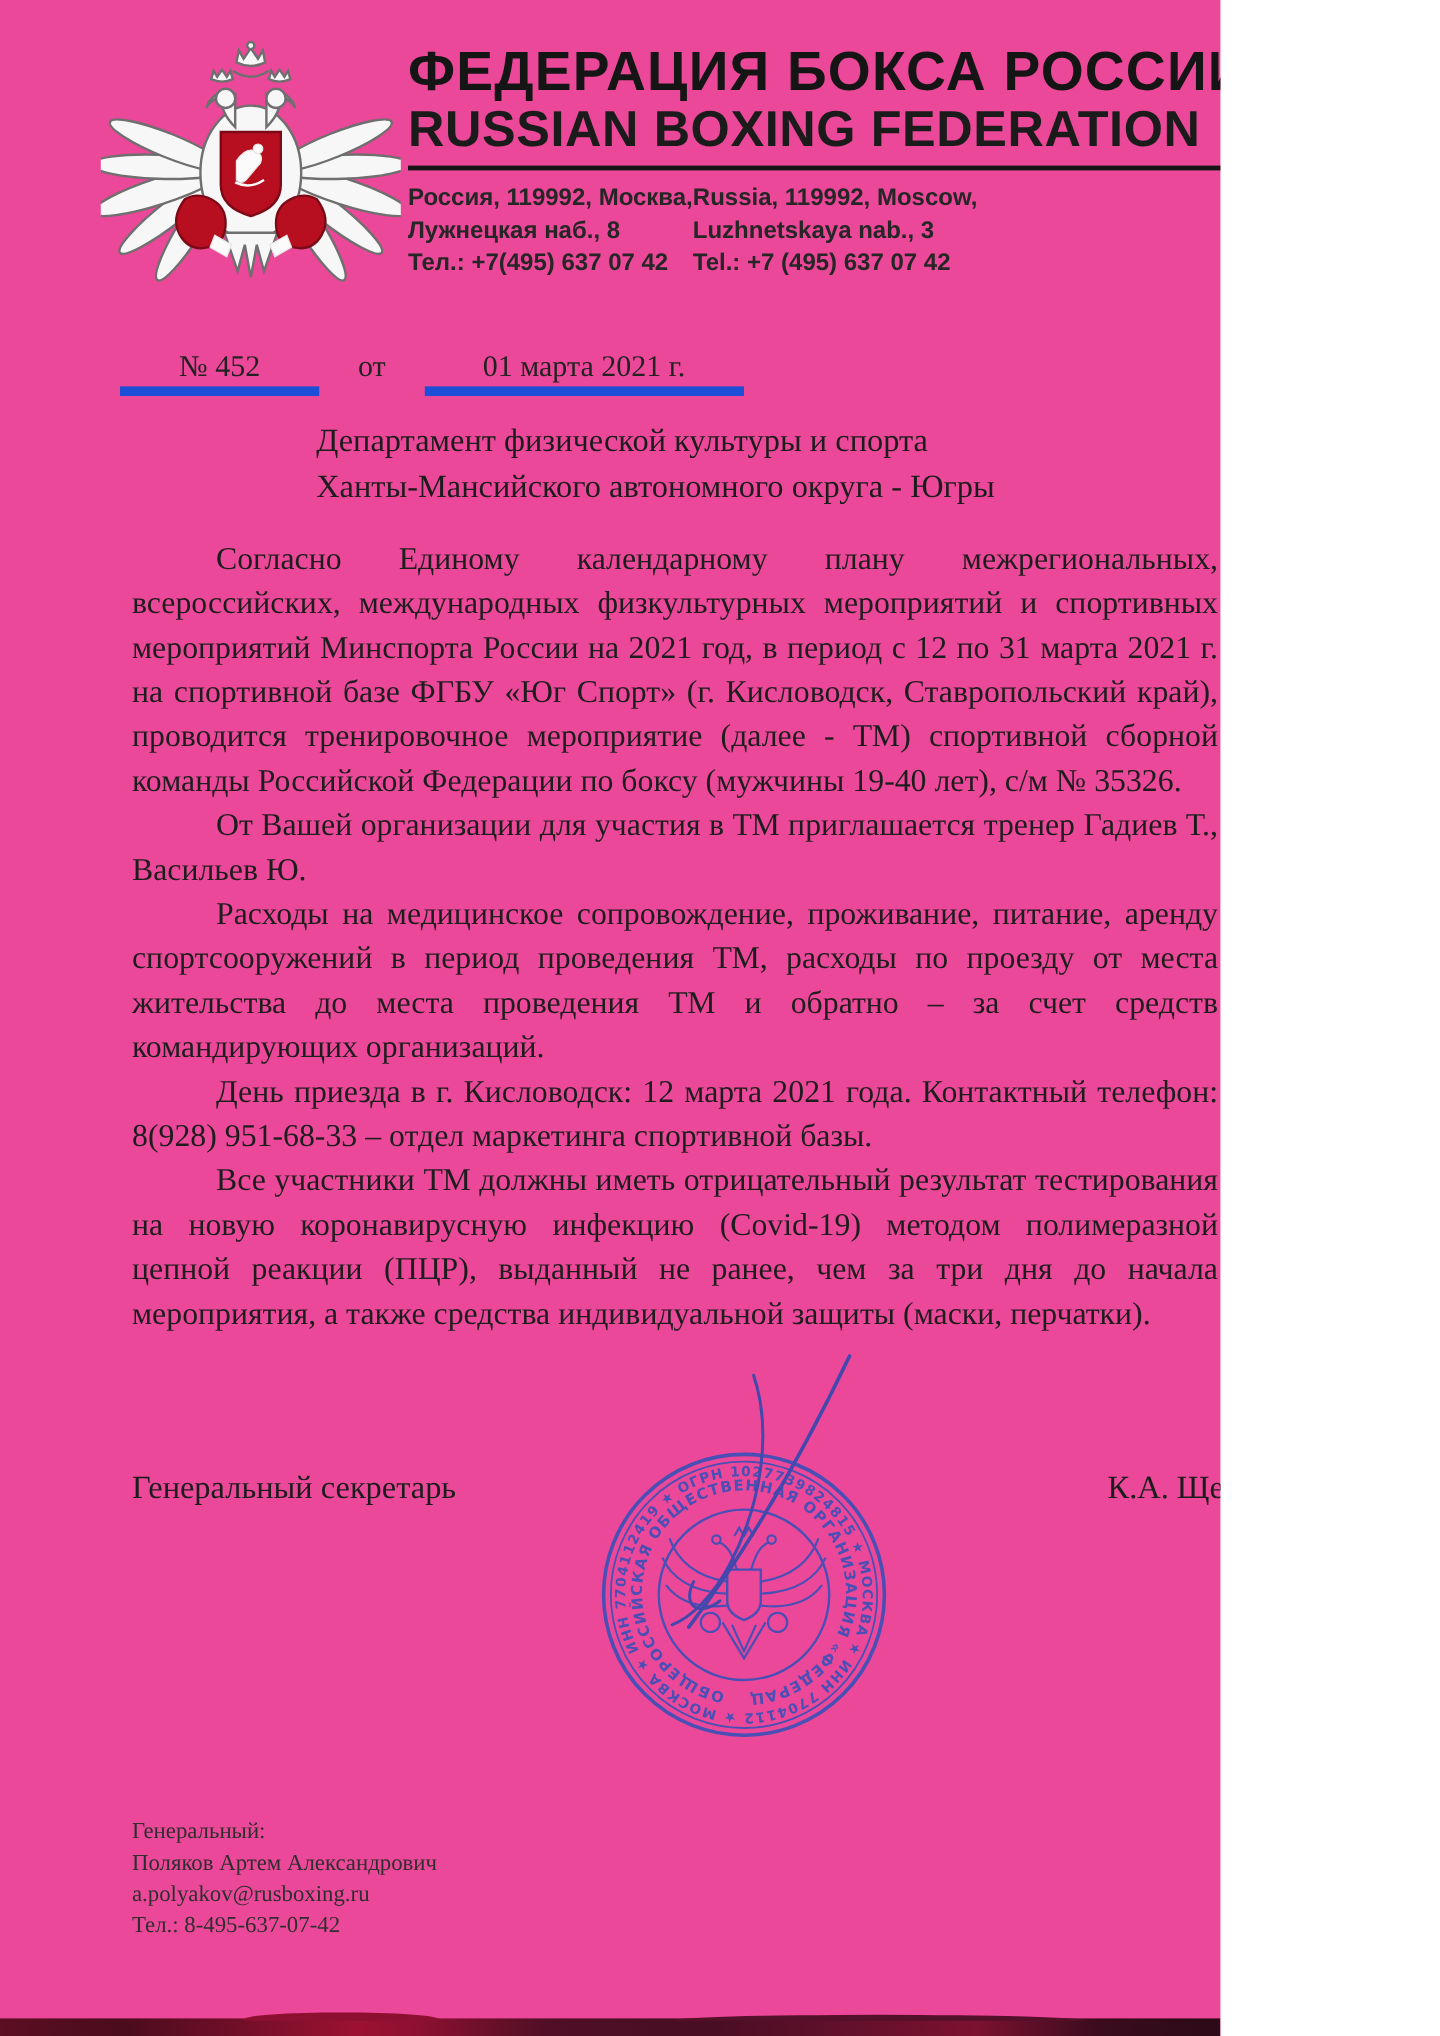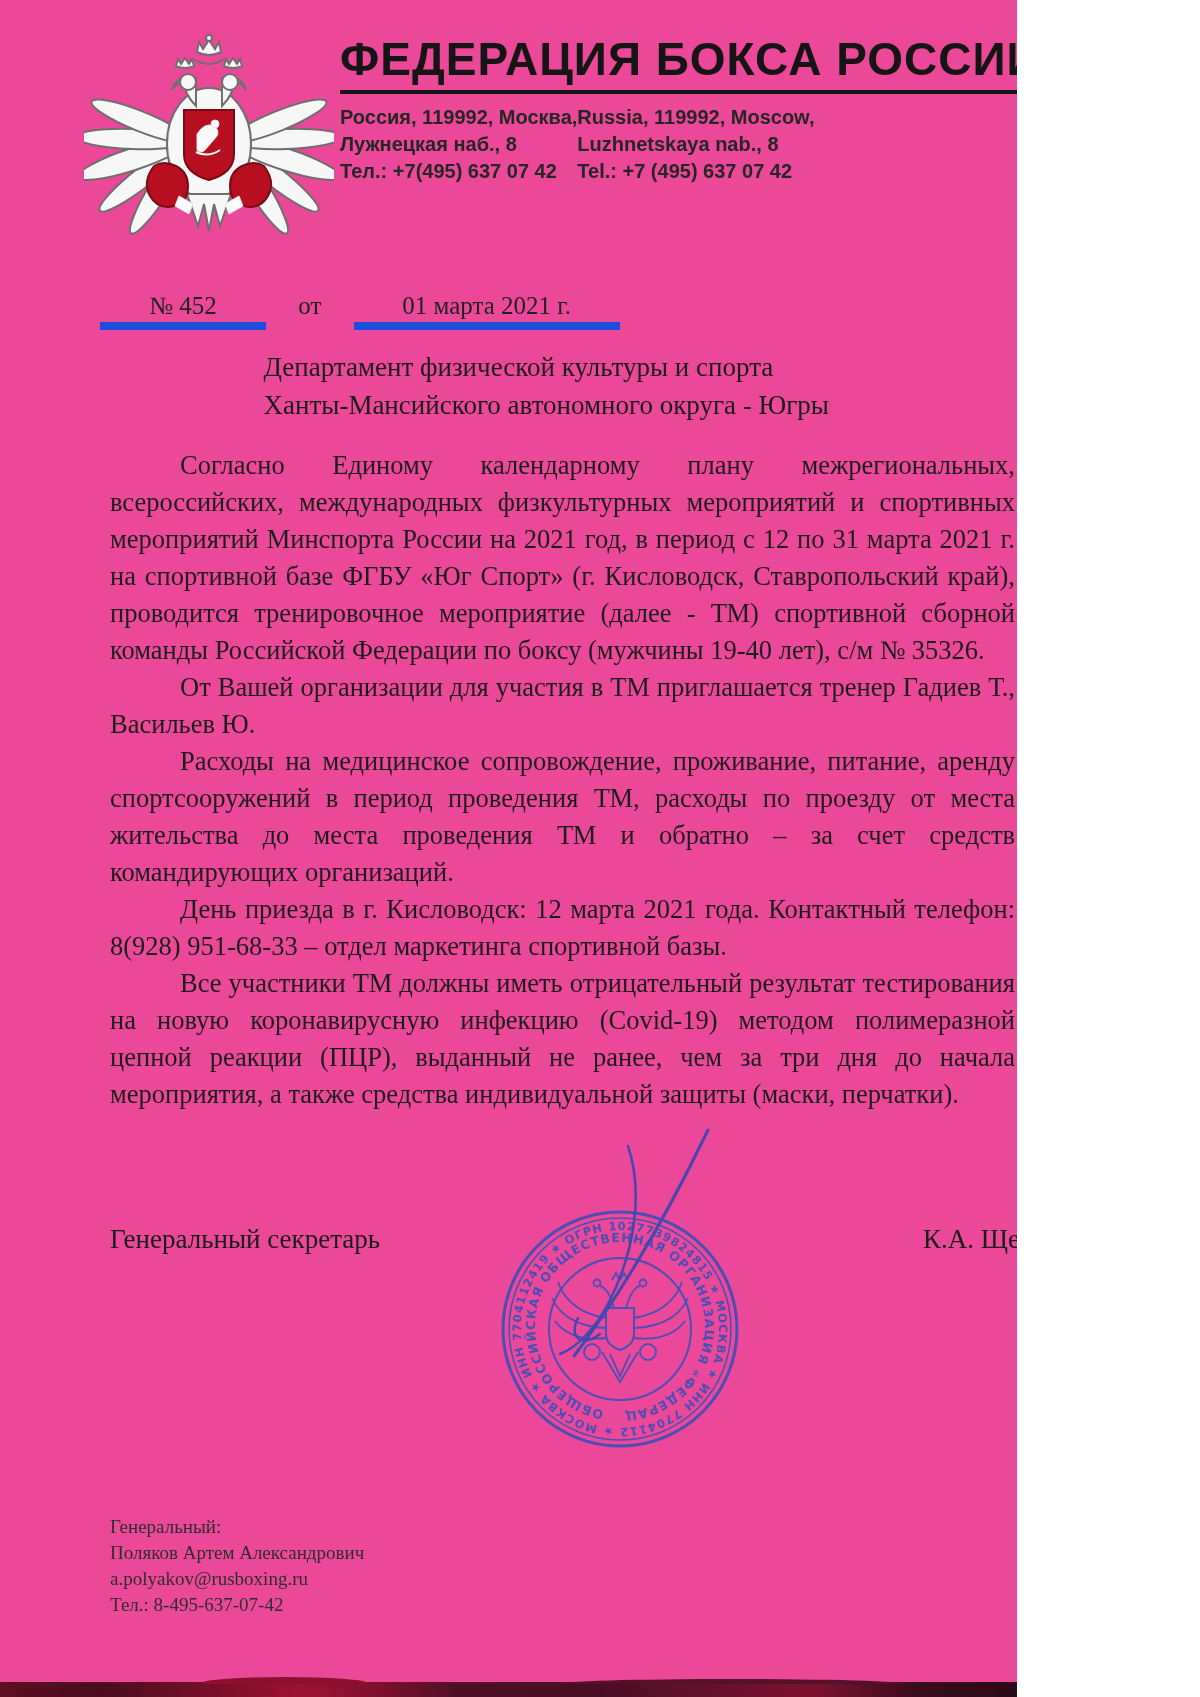--- a/index.html
+++ b/index.html
@@ -114,30 +114,31 @@
     <path class="em-line" d="M112,126 q12,6 24,-2" style="stroke:#fbfbfb"></path>
 
     <path class="em-red" d="M70,140 q-12,16 -4,30 q8,14 24,10 q14,-4 14,-20 q0,-14 -12,-20 q-12,-6 -22,0 z"></path>
     <path class="em-red" d="M180,140 q12,16 4,30 q-8,14 -24,10 q-14,-4 -14,-20 q0,-14 12,-20 q12,-6 22,0 z"></path>
     <path class="em-white" d="M95,170 l14,8 -4,10 -14,-8 z"></path>
     <path class="em-white" d="M155,170 l-14,8 4,10 14,-8 z"></path>
   </svg>
 
   <div class="head-right">
     <h1 class="title-ru">ФЕДЕРАЦИЯ БОКСА РОССИИ</h1>
+    <h2 class="title-en">RUSSIAN BOXING FEDERATION</h2>
     <hr class="head-rule">
     <div class="addresses">
       <div class="addr">
         <div>Россия, 119992, Москва,</div>
         <div>Лужнецкая наб., 8</div>
         <div>Тел.: +7(495) 637 07 42</div>
       </div>
       <div class="addr">
         <div>Russia, 119992, Moscow,</div>
-        <div>Luzhnetskaya nab., 8</div>
+        <div>Luzhnetskaya nab., 3</div>
         <div>Tel.: +7 (495) 637 07 42</div>
       </div>
     </div>
   </div>
 
   <div class="refline">
     <span class="seg num">№ 452</span>
     <span class="mid">от</span>
     <span class="seg date">01 марта 2021 г.</span>
   </div>

